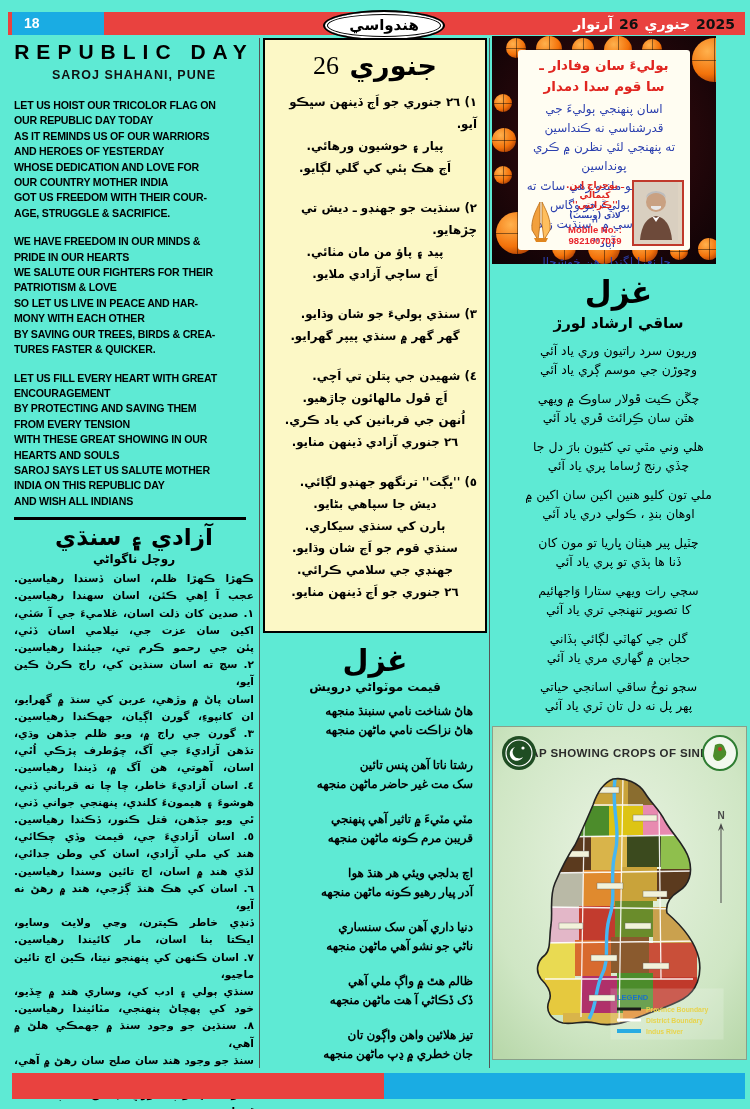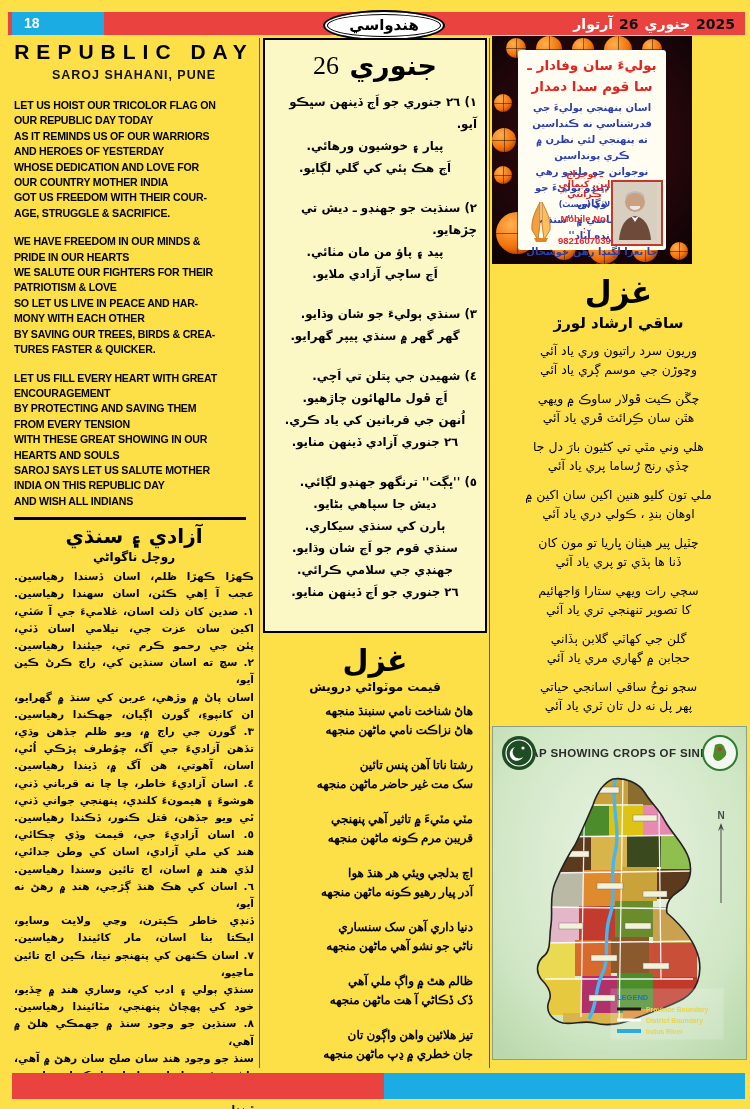--- a/index.html
+++ b/index.html
@@ -1,16 +1,16 @@
 <!DOCTYPE html>
 <html><head>
 <meta charset="utf-8">
 <style>
   html,body{margin:0;padding:0;background:#ffffff;}
-  .page{position:relative;width:750px;height:1109px;background:#fde047;overflow:hidden;
+  .page{position:relative;width:750px;height:1109px;background:#5eead4;overflow:hidden;
         font-family:"Liberation Sans",sans-serif;}
   
   .topbar{position:absolute;left:8px;top:12px;width:737px;height:23px;background:#e9423f;}
   .pagenum-box{position:absolute;left:4px;top:0;width:92px;height:23px;background:#1aace3;
         color:#fff;font-weight:bold;font-size:14px;line-height:23px;padding-left:12px;box-sizing:border-box;}
   .masthead-oval{position:absolute;left:315px;top:-2px;width:118px;height:27px;background:#fff;
         border:2px solid #000;border-radius:50%;box-shadow:inset 0 0 0 2px #fff,inset 0 0 0 3px #000;
         text-align:center;}
   .masthead-oval span{font-family:"DejaVu Sans",sans-serif;font-weight:bold;font-size:15px;line-height:27px;color:#000;}
   .datebar{position:absolute;right:10px;top:0;height:23px;display:flex;gap:6px;align-items:center;
@@ -19,21 +19,21 @@
   
   .vrule{position:absolute;top:38px;height:1030px;width:1px;background:#555;}
   
   .col-left{position:absolute;left:14px;top:40px;width:240px;}
   .rd-title{text-align:center;font-weight:bold;font-size:21px;letter-spacing:7px;color:#000;}
   .rd-byline{text-align:center;font-weight:bold;font-size:12.5px;letter-spacing:1px;margin-top:4px;color:#111;}
   #poem{margin-top:16px;}
   .poem-line{font-size:10.6px;font-weight:bold;line-height:15.4px;color:#000;letter-spacing:-0.2px;}
   .poem-line.gap{height:13px;}
   .sin-rule{margin-top:8px;border-top:3px solid #000;width:232px;}
-  .sin-head{font-family:"DejaVu Sans",sans-serif;font-weight:bold;font-size:20px;text-align:center;
+  .sin-head{font-family:"DejaVu Sans",sans-serif;font-weight:bold;font-size:23px;text-align:center;
         margin-top:4px;color:#000;direction:rtl;}
   .sin-author{font-family:"DejaVu Sans",sans-serif;font-weight:bold;font-size:12px;text-align:center;
         margin-top:2px;direction:rtl;color:#000;}
   #sindhi-body{margin-top:4px;direction:rtl;}
   .sin-line{font-family:"DejaVu Sans",sans-serif;font-size:10.6px;font-weight:bold;line-height:17.2px;
         color:#000;text-align:justify;text-align-last:justify;}
   
   .col-mid{position:absolute;left:263px;top:38px;width:224px;}
   .jan-box{border:2px solid #000;background:#fcf8c6;padding:6px 8px 10px 8px;direction:rtl;min-height:536px;box-sizing:border-box;}
   .jan-title{text-align:center;margin:4px 0 10px 0;direction:ltr;}
@@ -45,31 +45,31 @@
   .jan-line.first{text-align:right;}
   .gz-title{font-family:"DejaVu Sans",sans-serif;font-weight:bold;font-size:30px;text-align:center;
         color:#000;margin-top:10px;direction:rtl;}
   .gz-author{font-family:"DejaVu Sans",sans-serif;font-weight:bold;font-size:12px;text-align:center;
         margin-top:2px;margin-bottom:8px;direction:rtl;color:#000;}
   .couplet{margin-bottom:16px;direction:rtl;}
   #mid-couplets .gz-line{font-family:Liberation Serif, serif;font-size:12px;font-weight:bold;
         line-height:19px;text-align:right;padding-right:14px;color:#000;}
   
   .col-right{position:absolute;left:492px;top:36px;width:253px;}
-  .ad-box{position:relative;width:200px;height:228px;background:radial-gradient(circle at 50% 45%,#461008 0%,#23070a 55%,#0c0205 100%);overflow:hidden;}
+  .ad-box{position:relative;width:224px;height:228px;background:radial-gradient(circle at 50% 45%,#461008 0%,#23070a 55%,#0c0205 100%);overflow:hidden;}
   .bball{position:absolute;border-radius:50%;
         background:linear-gradient(rgba(0,0,0,.45),rgba(0,0,0,.45)) center/100% 1px no-repeat,
                    linear-gradient(90deg,rgba(0,0,0,.45),rgba(0,0,0,.45)) center/1px 100% no-repeat,
                    radial-gradient(circle at 35% 30%,#ffb14d,#f3720a 55%,#8a2703 95%);}
   .ad-panel{position:absolute;left:26px;right:26px;top:14px;bottom:14px;background:#fffdf2;
         border-radius:3px;padding:5px 6px;box-sizing:border-box;z-index:2;}
   .ad-t{font-family:"DejaVu Sans",sans-serif;font-weight:bold;font-size:13.5px;line-height:1.55;
         color:#e02520;text-align:center;direction:rtl;}
   #ad-body{margin-top:3px;direction:rtl;}
-  .ad-line{font-family:"DejaVu Sans",sans-serif;font-size:10px;font-weight:bold;line-height:1.6;
+  .ad-line{font-family:"DejaVu Sans",sans-serif;font-size:12px;font-weight:normal;line-height:1.6;
         color:#2b3fae;text-align:center;}
   .ad-footer{position:absolute;left:6px;right:6px;bottom:4px;display:flex;align-items:flex-end;gap:0;}
   .ad-sig-block{flex:1;text-align:center;}
   .ad-sig{font-family:"DejaVu Sans",sans-serif;font-weight:bold;font-size:9px;color:#e02520;direction:rtl;}
   .ad-loc{font-family:"DejaVu Sans",sans-serif;font-weight:bold;font-size:8px;color:#2b3fae;direction:rtl;margin-top:1px;}
   .ad-mob{font-weight:bold;font-size:9.5px;color:#e8262d;margin-top:4px;}
   .portrait{width:48px;height:62px;border:2px solid #c0392b;background:#ded3c2;flex:0 0 auto;}
   .hands{flex:0 0 auto;}
   .gz2-title{font-family:"DejaVu Sans",sans-serif;font-weight:bold;font-size:31px;text-align:center;color:#000;margin-top:10px;direction:rtl;}
   .gz2-author{font-family:"DejaVu Sans",sans-serif;font-weight:bold;font-size:15px;text-align:center;margin:4px 0 10px 0;direction:rtl;color:#000;}
@@ -323,21 +323,21 @@
         </div>
         <div class="couplet">
           <div class="gz-line">چٽيل پير هيٺان ڀاريا تو مون کان</div>
           <div class="gz-line">ڏنا ها ٻڌي تو پري ياد آئي</div>
         </div>
         <div class="couplet">
           <div class="gz-line">سڄي رات ويهي ستارا وَاجهائيم</div>
           <div class="gz-line">کا تصوير تنهنجي تري ياد آئي</div>
         </div>
         <div class="couplet">
-          <div class="gz-line">گلن جي کهاٽي گلابن ٻڏاني</div>
+          <div class="gz-line">گلن جي کهاٽي لڳائي ٻڏاني</div>
           <div class="gz-line">حجابن ۾ گهاري مري ياد آئي</div>
         </div>
         <div class="couplet">
           <div class="gz-line">سڄو نوحُ ساقي اسانجي حياتي</div>
           <div class="gz-line">پهر پل نه دل تان ٽري ياد آئي</div>
         </div>
       </div>
 
     <div class="map-wrap">
       <svg width="253" height="332" viewBox="0 0 253 332">

